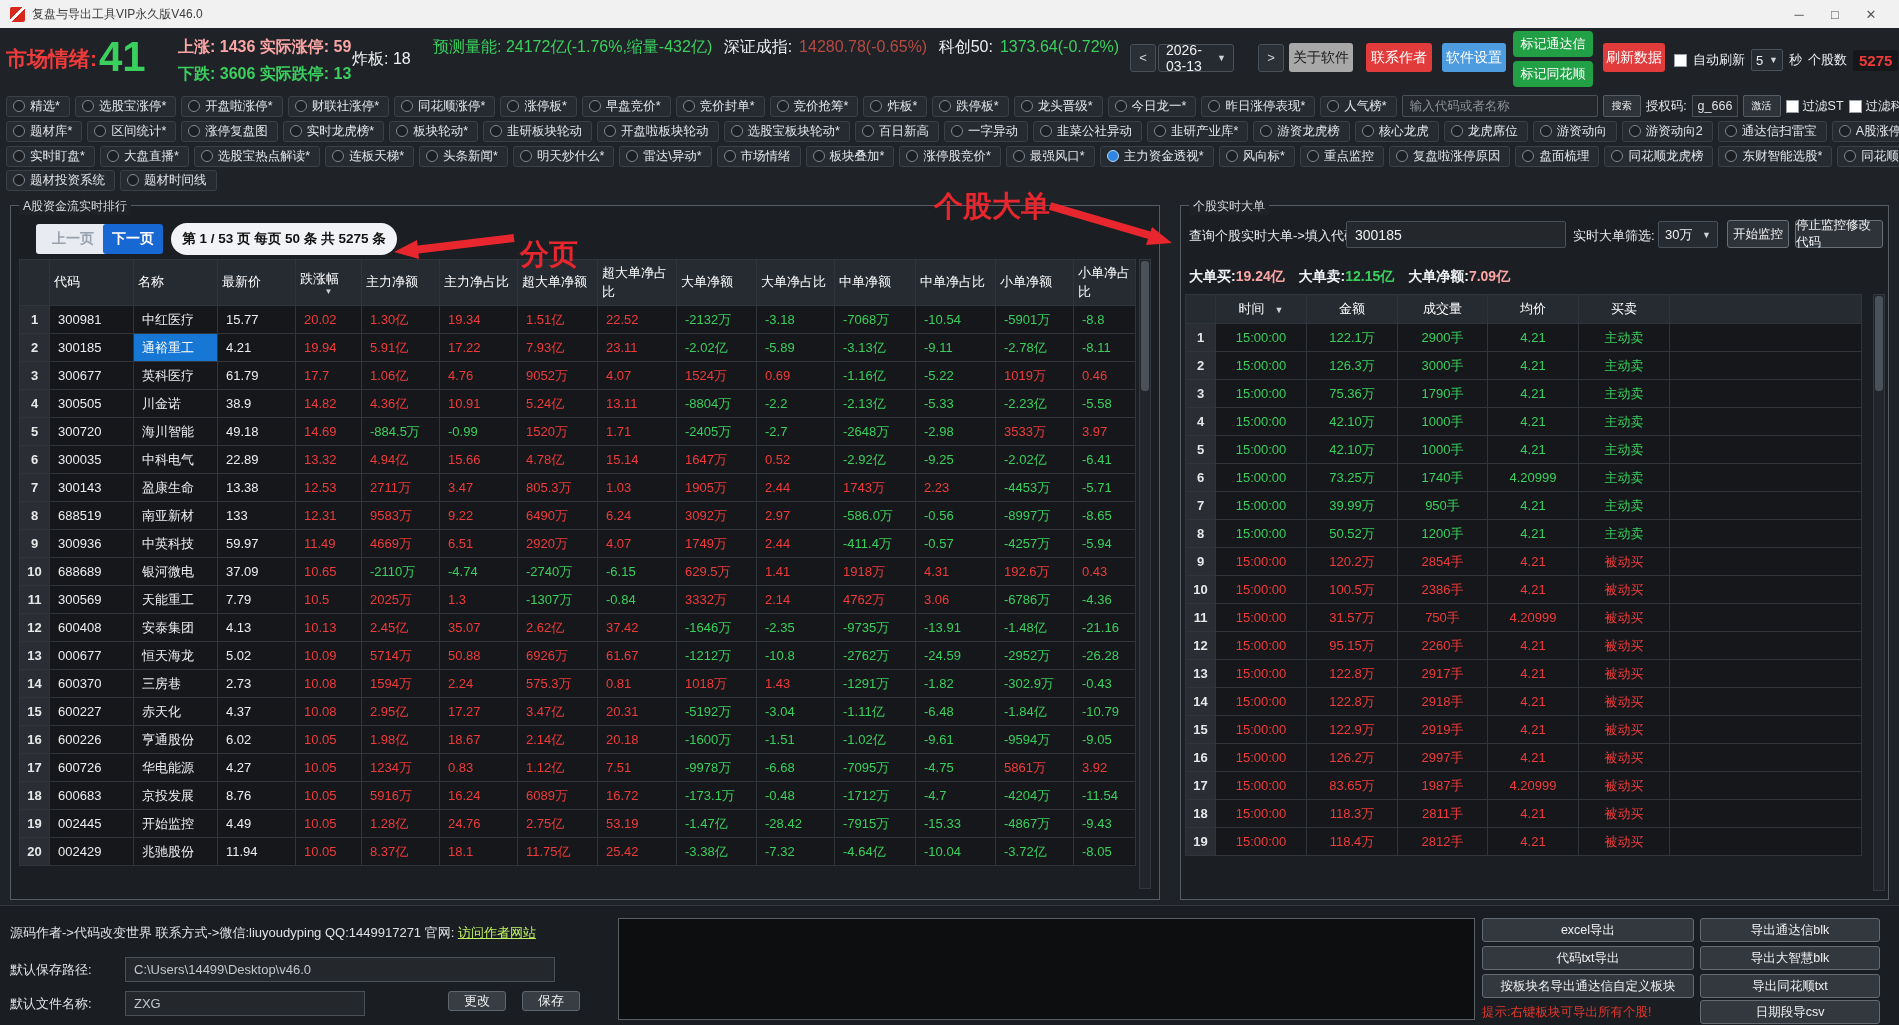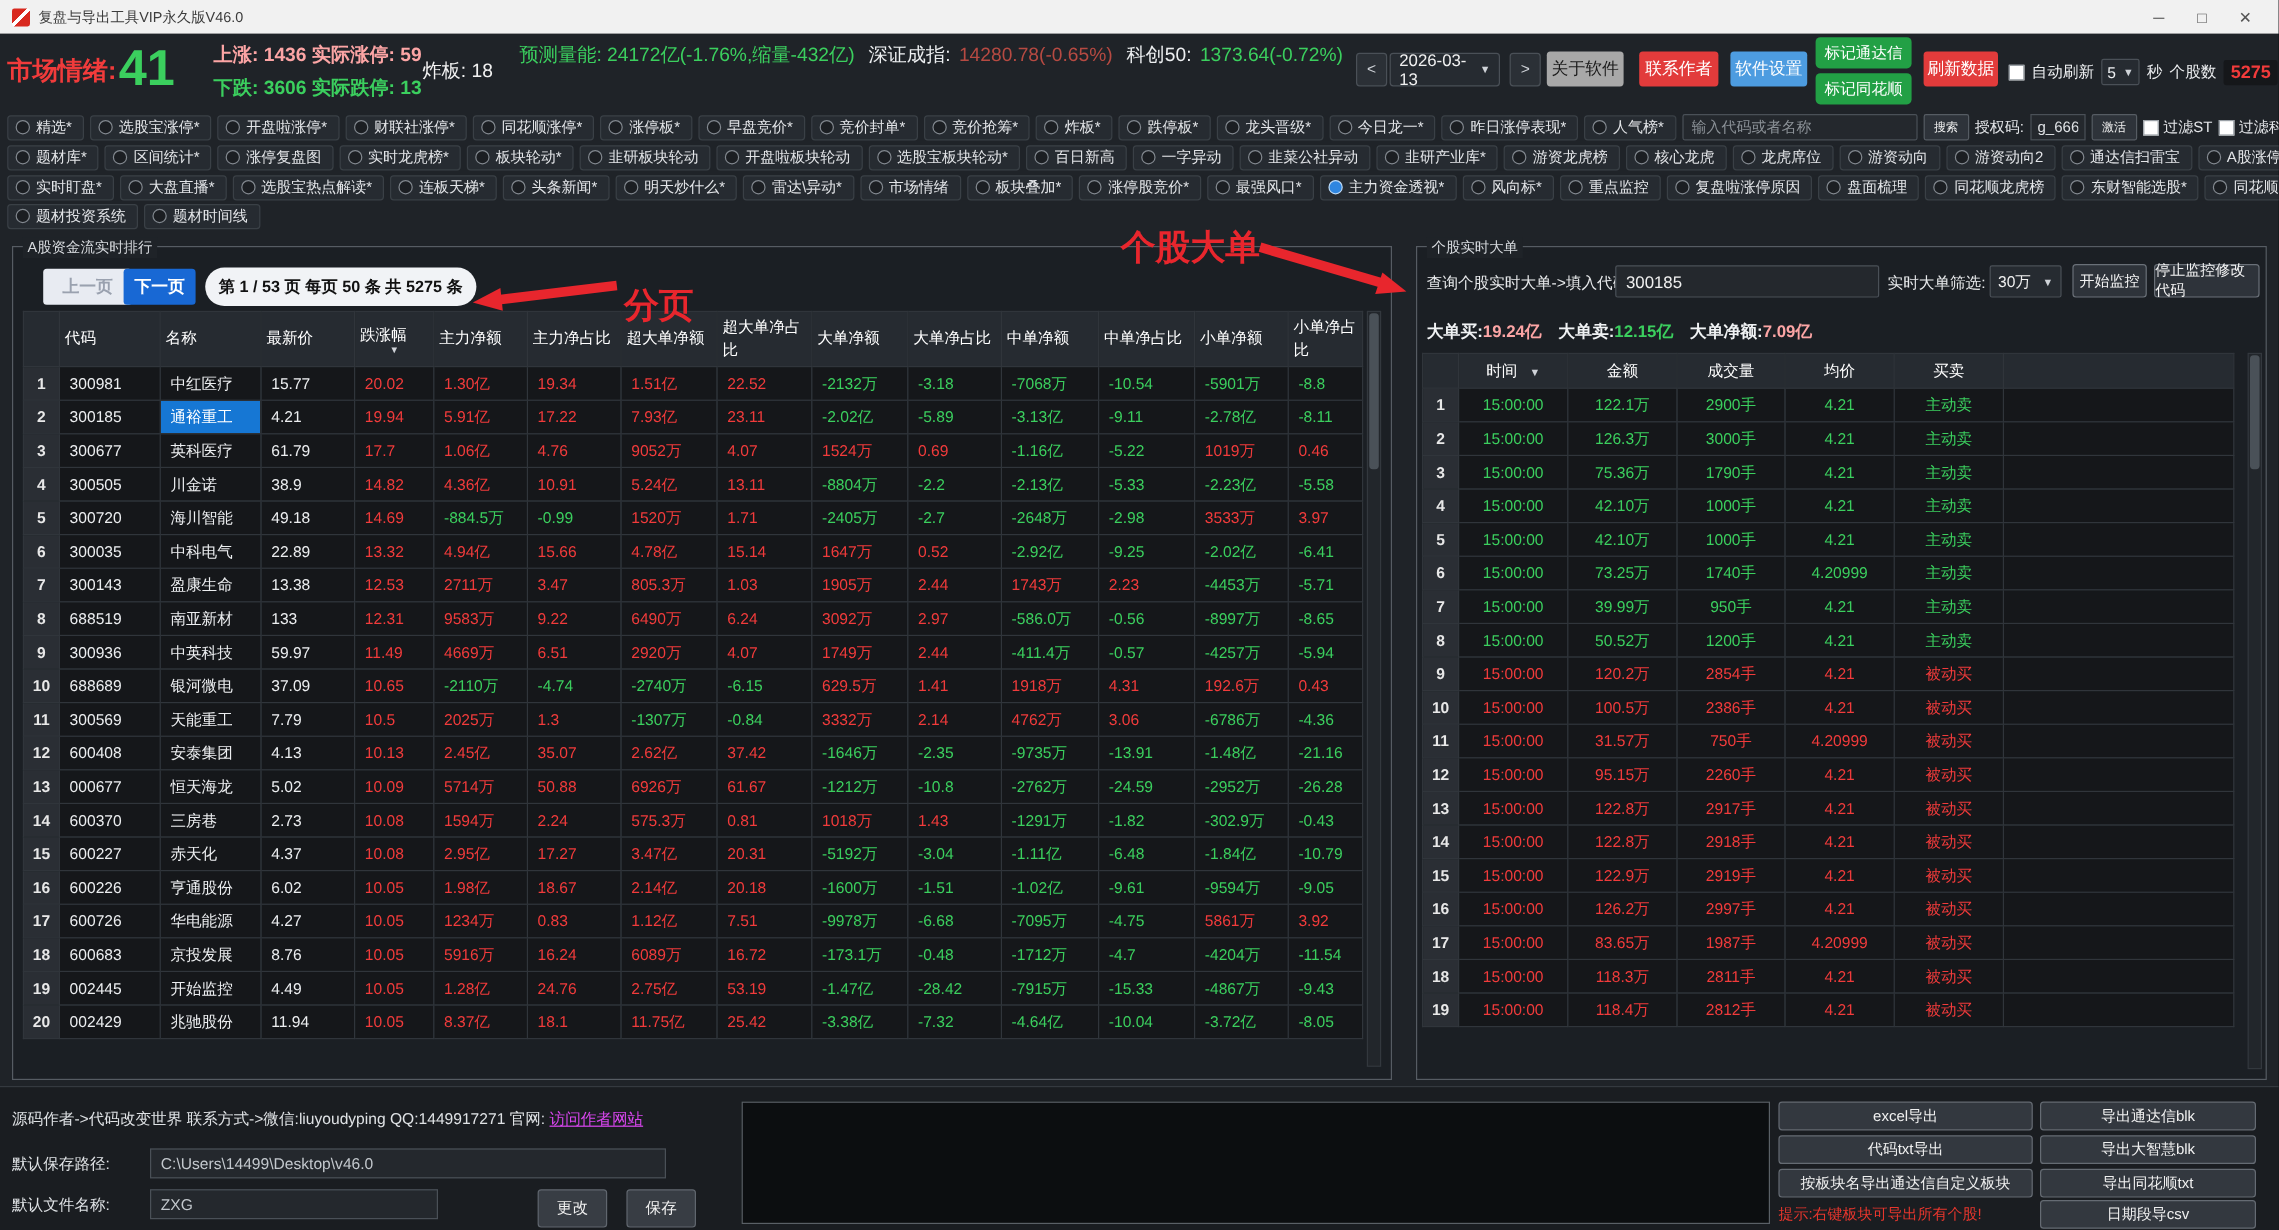--- a/index.html
+++ b/index.html
@@ -21,21 +21,21 @@
   .sent { position:absolute; left:6px; top:8px; display:flex; align-items:flex-end; }
   .sent .lbl { font-size:21px; font-weight:bold; color:#f13b3b; padding-bottom:5px; }
   .sent .val { font-size:42px; font-weight:bold; color:#3bcf5e; line-height:1; margin-left:2px; }
   .updown { position:absolute; left:178px; top:5px; font-size:16px; line-height:27px; font-weight:bold; }
   .r { color:#fca5a5; } .g { color:#3bcf5e; } .w { color:#eceef0; } .dr { color:#b64a42; }
   .zhaban { position:absolute; left:352px; top:21px; font-size:16px; color:#f2f2f2; }
   .volblock { position:absolute; left:433px; top:5px; font-size:16px; line-height:27px; }
   .volblock span { margin-right:7px; }
   .datebtn { position:absolute; top:16px; width:26px; height:28px; background:#2b3036; border:1px solid #4a5057;
              border-radius:3px; color:#cfd3d8; text-align:center; line-height:26px; font-size:13px; }
-  .datebox { position:absolute; left:1158px; top:16px; width:92px; height:28px; background:#262b31;
+  .datebox { position:absolute; left:1158px; top:16px; width:76px; height:28px; background:#262b31;
              border:1px solid #4a5057; border-radius:3px; color:#f0f0f0; font-size:14px;
              display:flex; align-items:center; justify-content:space-between; padding:0 7px; }
   .caret { font-size:9px; color:#cfd3d8; }
   .tbtn { position:absolute; top:15px; height:29px; border-radius:3px; font-size:14px; color:#fff;
           display:flex; align-items:center; justify-content:center; }
   .markbtn { position:absolute; left:1513px; width:80px; height:26px; background:#22a045; border-radius:4px;
              color:#fff; font-size:13px; display:flex; align-items:center; justify-content:center; }
   .autorow { position:absolute; left:1674px; top:21px; display:flex; align-items:center; gap:6px; font-size:13px; }
   .cbox { width:13px; height:13px; background:#fff; border:1px solid #9aa0a6; display:inline-block; flex:none; }
   .intervalbox { width:32px; height:22px; background:#262b31; border:1px solid #4a5057; border-radius:2px;
@@ -110,25 +110,25 @@
   .bigstats { position:absolute; left:8px; top:62px; font-size:14px; font-weight:bold; color:#f0f2f4; }
 
   
   .anno { position:absolute; left:0; top:0; z-index:40; pointer-events:none; }
   .anno text { font-family:"Liberation Sans",sans-serif; font-size:29px; font-weight:bold; fill:#e8262d; }
 
   
   .footer { position:absolute; left:0; top:905px; width:1899px; height:120px; background:#1a1d21;
             border-top:1px solid #34393f; font-size:13px; }
   .authorline { position:absolute; left:10px; top:18px; color:#dfe2e5; }
-  .sitelink { color:#d946ef; text-decoration:underline;text-align:center; }
+  .sitelink { color:#bef264; text-decoration:underline;text-align:center; }
   .flabel2 { position:absolute; color:#dfe2e5; }
   .finput { position:absolute; height:25px; background:#24282d; border:1px solid #4a5057; color:#c3c8cd;
             font-size:13px; padding:0 8px; font-family:"Liberation Sans",sans-serif; }
-  .fbtn { position:absolute; width:58px; height:32px; background:#383d44; border:1px solid #60666e;
+  .fbtn { position:absolute; width:58px; height:20px; background:#383d44; border:1px solid #60666e;
           border-radius:3px; color:#f0f0f0; font-size:13px; display:flex; align-items:center; justify-content:center; }
   .logbox { position:absolute; left:618px; top:12px; width:857px; height:102px; background:#0c0e10;
             border:1px solid #5a6066; }
   .expbtn { position:absolute; height:24px; background:#33383f; border:1px solid #656b73; border-radius:3px;
             color:#f0f0f0; font-size:12.5px; display:flex; align-items:center; justify-content:center; }
   .tiptext { position:absolute; left:1482px; top:98px; width:212px; color:#e8362d; font-size:12.5px; }
 </style>
 </head>
 <body>
 

